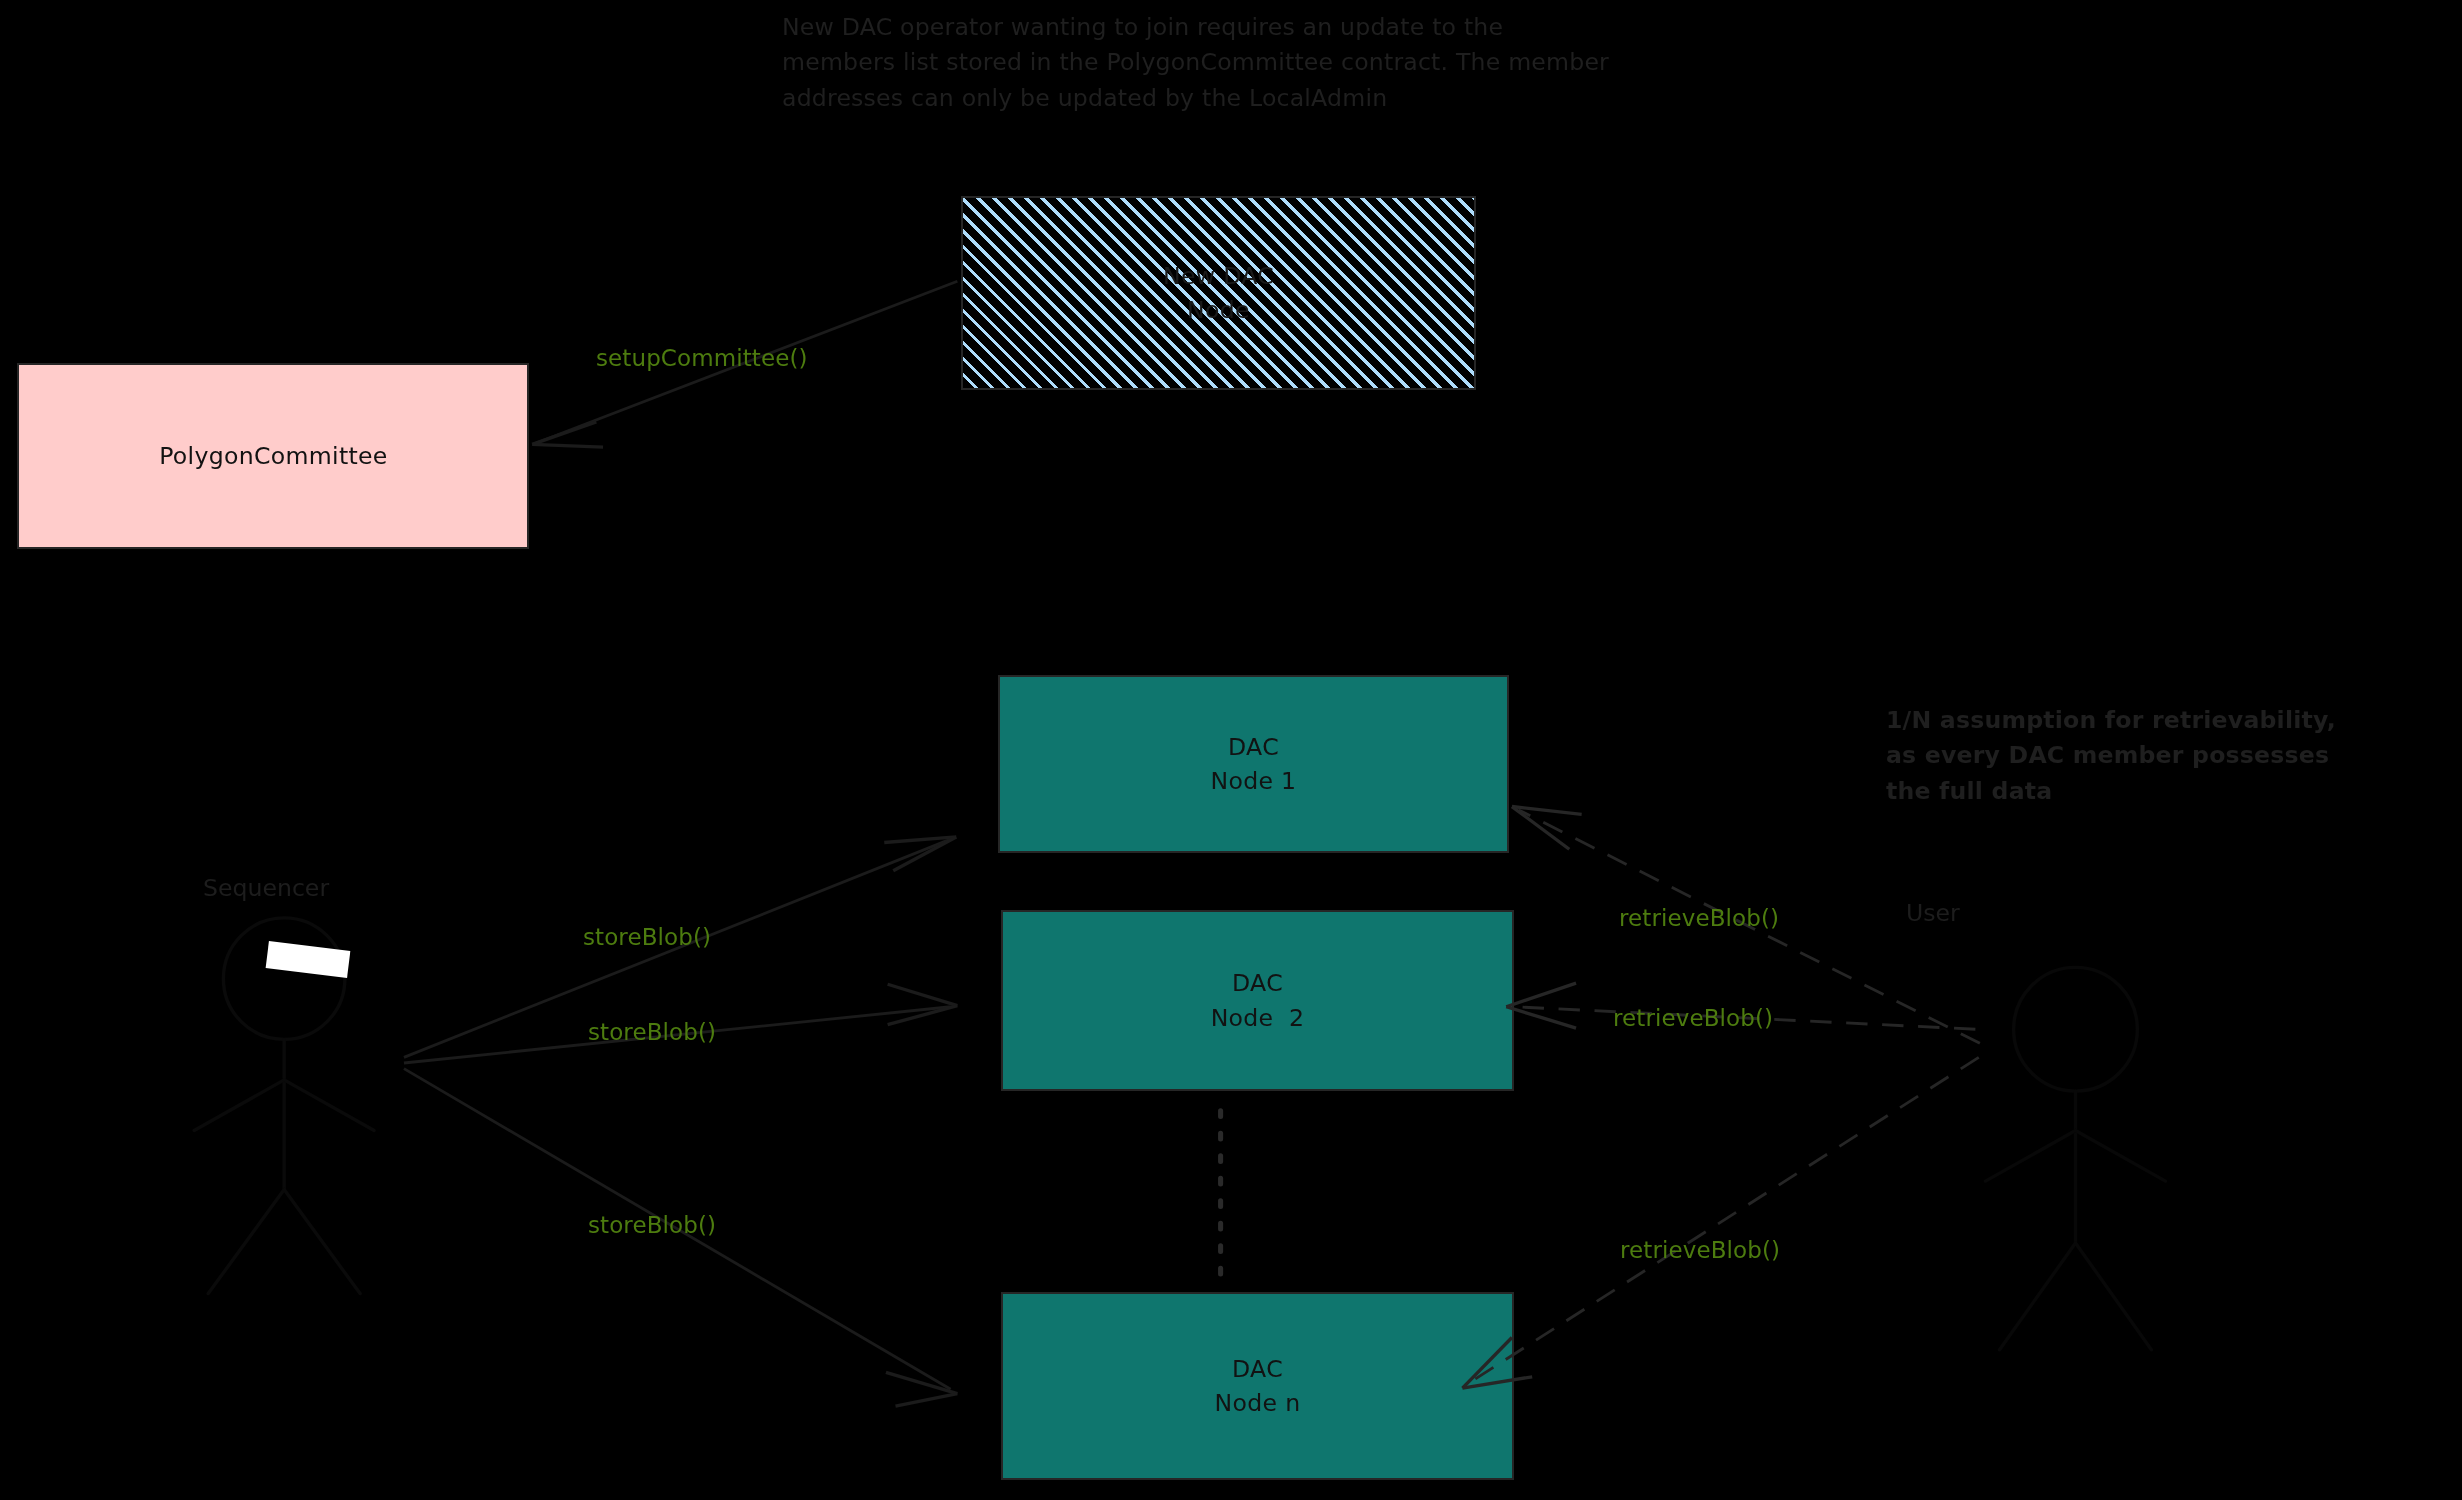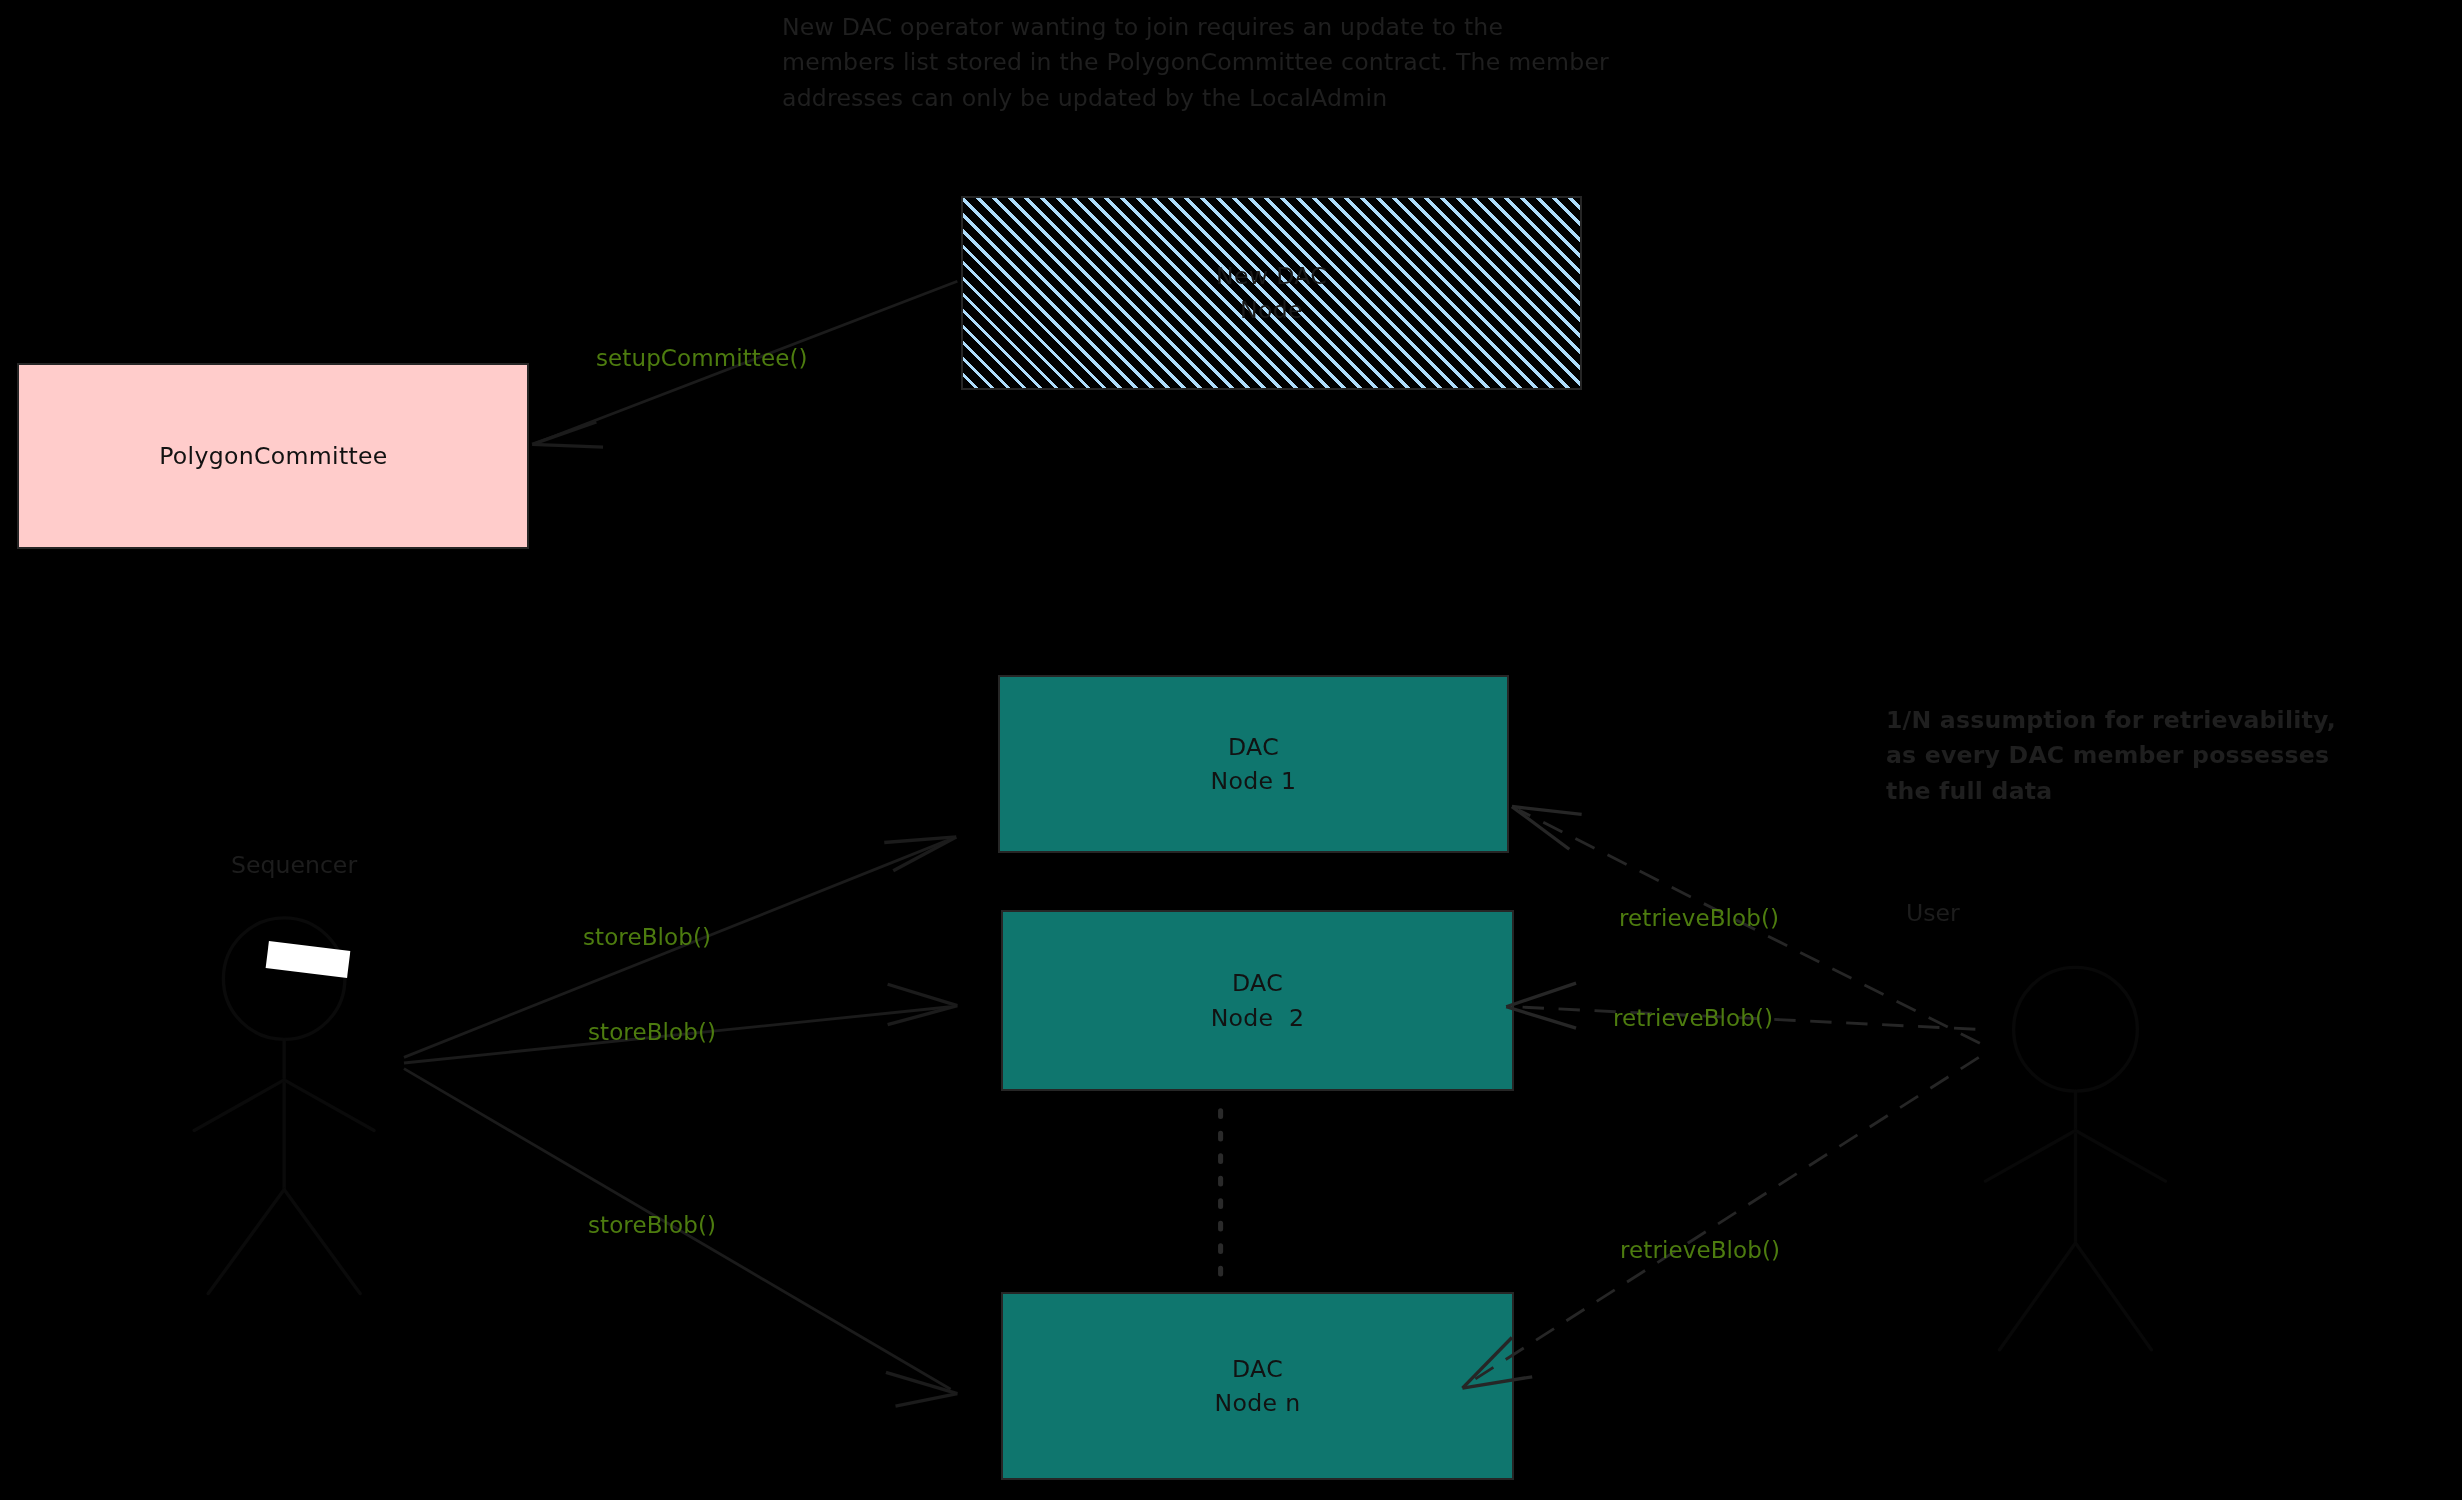--- a/index.html
+++ b/index.html
@@ -81,21 +81,21 @@
 </style>
 </head>
 <body>
 
 <div id="canvas">
 
   <div class="annotation" style="left:782px; top:10px; width:1159px;">New DAC operator wanting to join requires an update to the
 members list stored in the PolygonCommittee contract. The member
 addresses can only be updated by the LocalAdmin</div>
 
-  <div class="node-box hatched" style="left:961px; top:196px; width:621px; height:194px;">
+  <div class="node-box hatched" style="left:961px; top:196px; width:515px; height:194px;">
     <div class="node-label hatch-text">New DAC
 Node</div>
   </div>
 
   <div class="node-box pink" style="left:17.4px; top:363px; width:512px; height:186px;">
     <div class="node-label">PolygonCommittee</div>
   </div>
 
   <div class="node-box blue" style="left:961px; top:675px; width:511px; height:178px;">
     <div class="node-label">DAC
@@ -182,21 +182,21 @@
   <div class="edge-label" style="left:588px; top:1019px;">storeBlob()</div>
 
   <div class="edge-label" style="left:588px; top:1212px;">storeBlob()</div>
 
   <div class="edge-label" style="left:1619px; top:905px;">retrieveBlob()</div>
 
   <div class="edge-label" style="left:1613px; top:1005px;">retrieveBlob()</div>
 
   <div class="edge-label" style="left:1620px; top:1237px;">retrieveBlob()</div>
 
-  <div class="actor-label" style="left:203px; top:851px;margin-left:28px;">Sequencer</div>
+  <div class="actor-label" style="left:203px; top:874px;">Sequencer</div>
 
   <div class="actor-label" style="left:1906px; top:899px;">User</div>
 
   <div class="annotation" style="left:1886px; top:703px; width:568px;font-weight:bold;">1/N assumption for retrievability,
 as every DAC member possesses
 the full data</div>
 
 
 </div>
 

